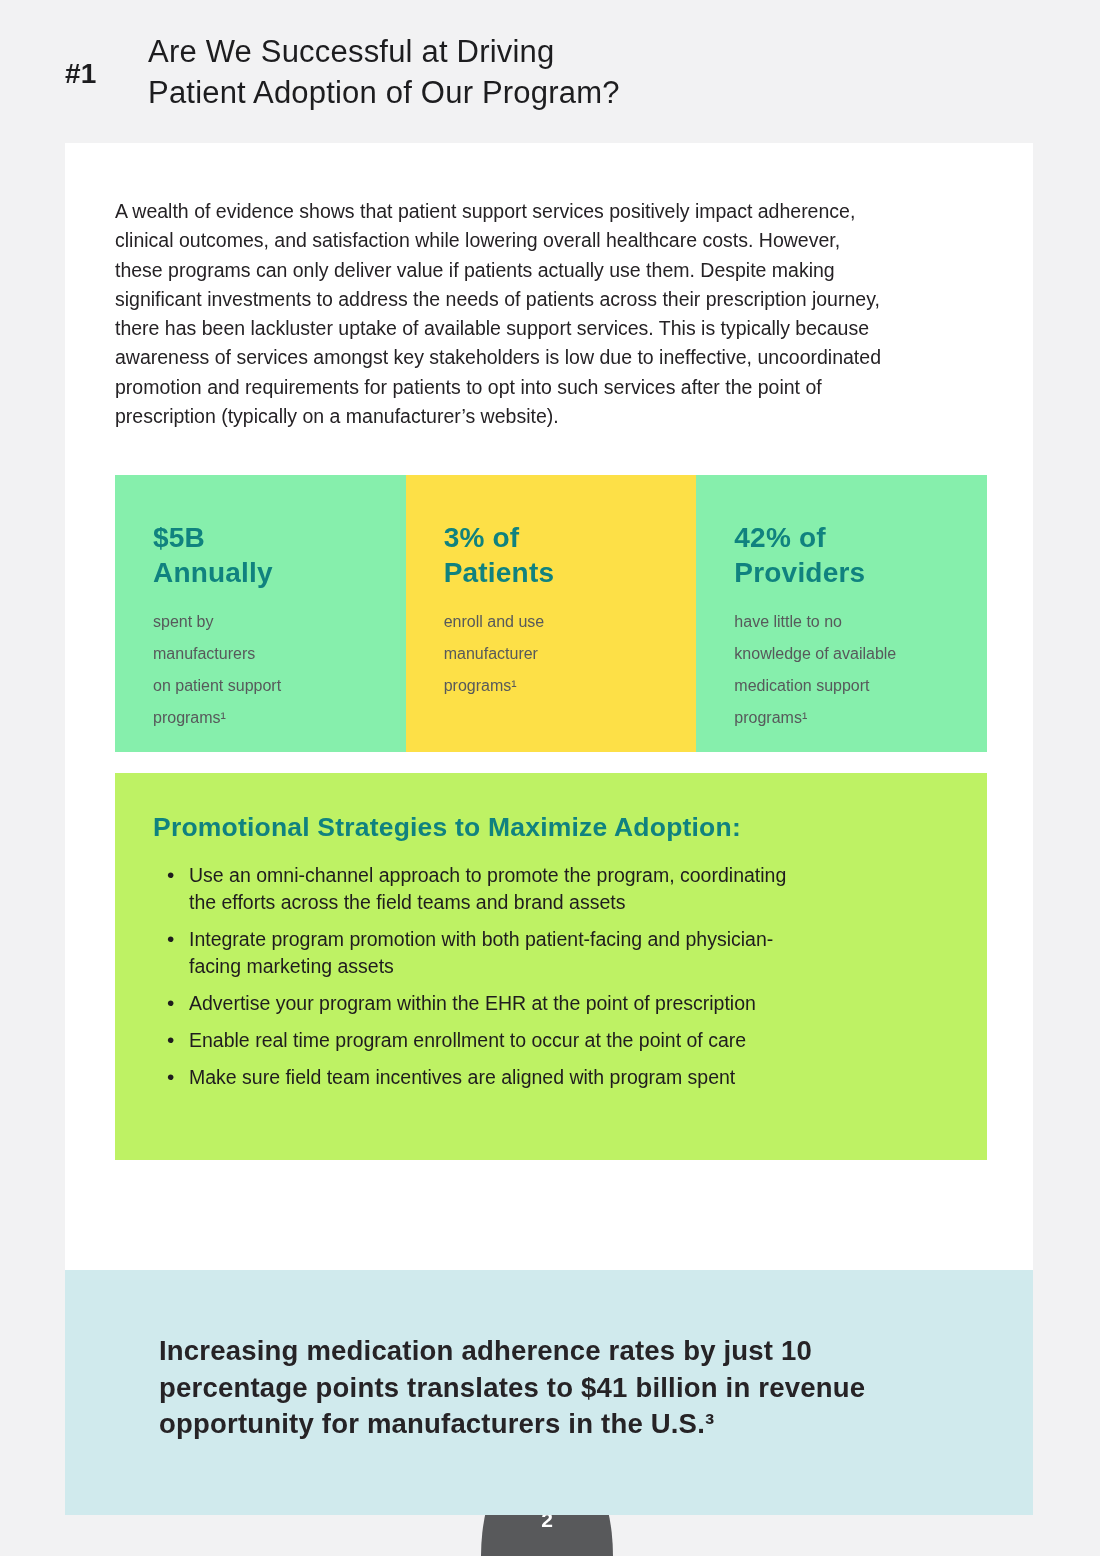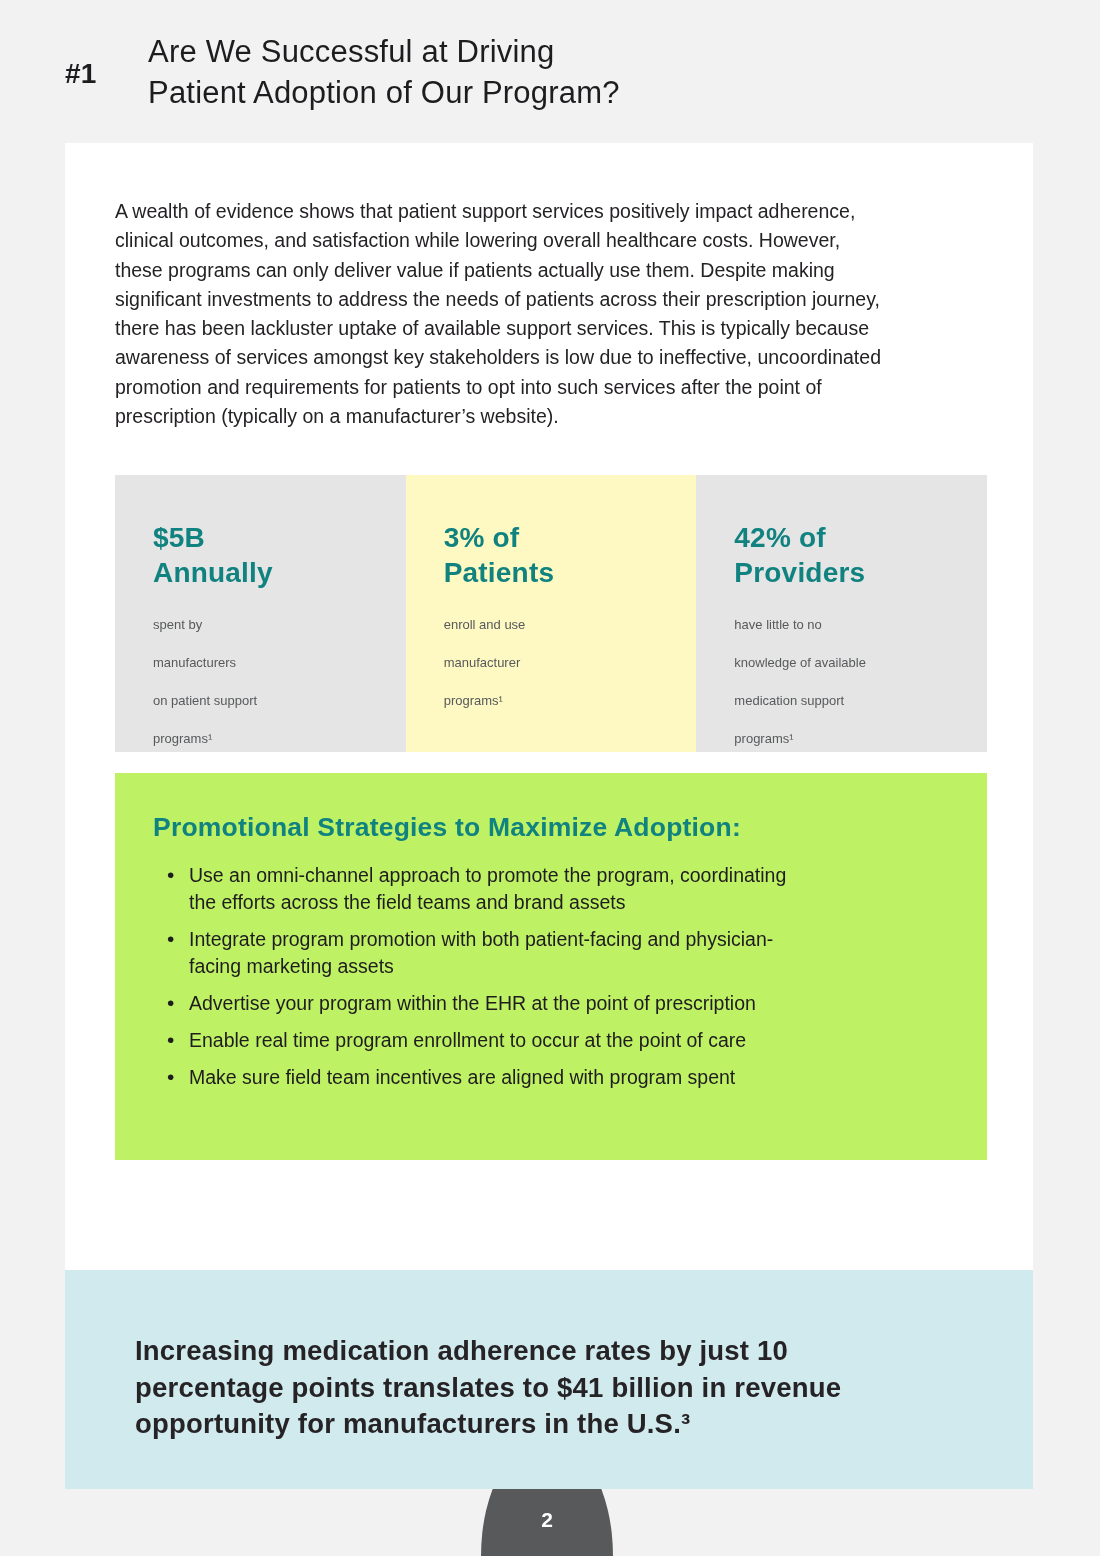--- a/index.html
+++ b/index.html
@@ -32,28 +32,28 @@
   .intro {
     position:absolute; left:50px; top:54px; width:885px;
     font-size:19.5px; line-height:29.3px; color:#252225;
   }
 
   
   .stats {
     position:absolute; left:50px; top:332px;
     width:872px; height:277px; display:flex;
   }
-  .stat { flex:1 1 0; padding:45px 28px 0 38px; background:#e5e5e5; }
-  .stat.mid { background:#fef9c3; }
+  .stat { flex:1 1 0; padding:45px 28px 0 38px; background:#86efac; }
+  .stat.mid { background:#fde047; }
   .stat-value {
     font-size:28px; line-height:35px; font-weight:800;
     color:var(--teal,#10827f); letter-spacing:.2px;
   }
   .stat-desc {
-    margin-top:16px; font-size:13px; line-height:38px; color:#57595b;
+    margin-top:16px; font-size:16px; line-height:32px; color:#57595b;
   }
 
   
   .strategies {
     position:absolute; left:50px; top:630px;
     width:872px; height:387px; background:#bef264;
   }
   .strategies h2 {
     margin:39px 0 0 38px;
     font-size:26.5px; font-weight:800; color:var(--teal,#10827f);
@@ -66,21 +66,21 @@
   }
   .strategies li::before {
     content:"\2022";
     position:absolute; left:-22px; top:-1px;
     font-size:21px; color:#1f1c1e;
   }
 
   
   .callout {
     position:absolute; left:65px; top:1270px;
-    width:968px; height:219px; background:var(--callout_bg,#d0eaed); z-index:2;
+    width:968px; height:245px; background:var(--callout_bg,#d0eaed); z-index:2;padding-left:24px;
   }
   .callout-text {
     margin:63px 0 0 70px;
     font-size:27.5px; line-height:36.5px; font-weight:800; color:#262326;
     letter-spacing:.2px;
   }
 
   
   .badge {
     position:absolute; left:481px; top:1438px;

